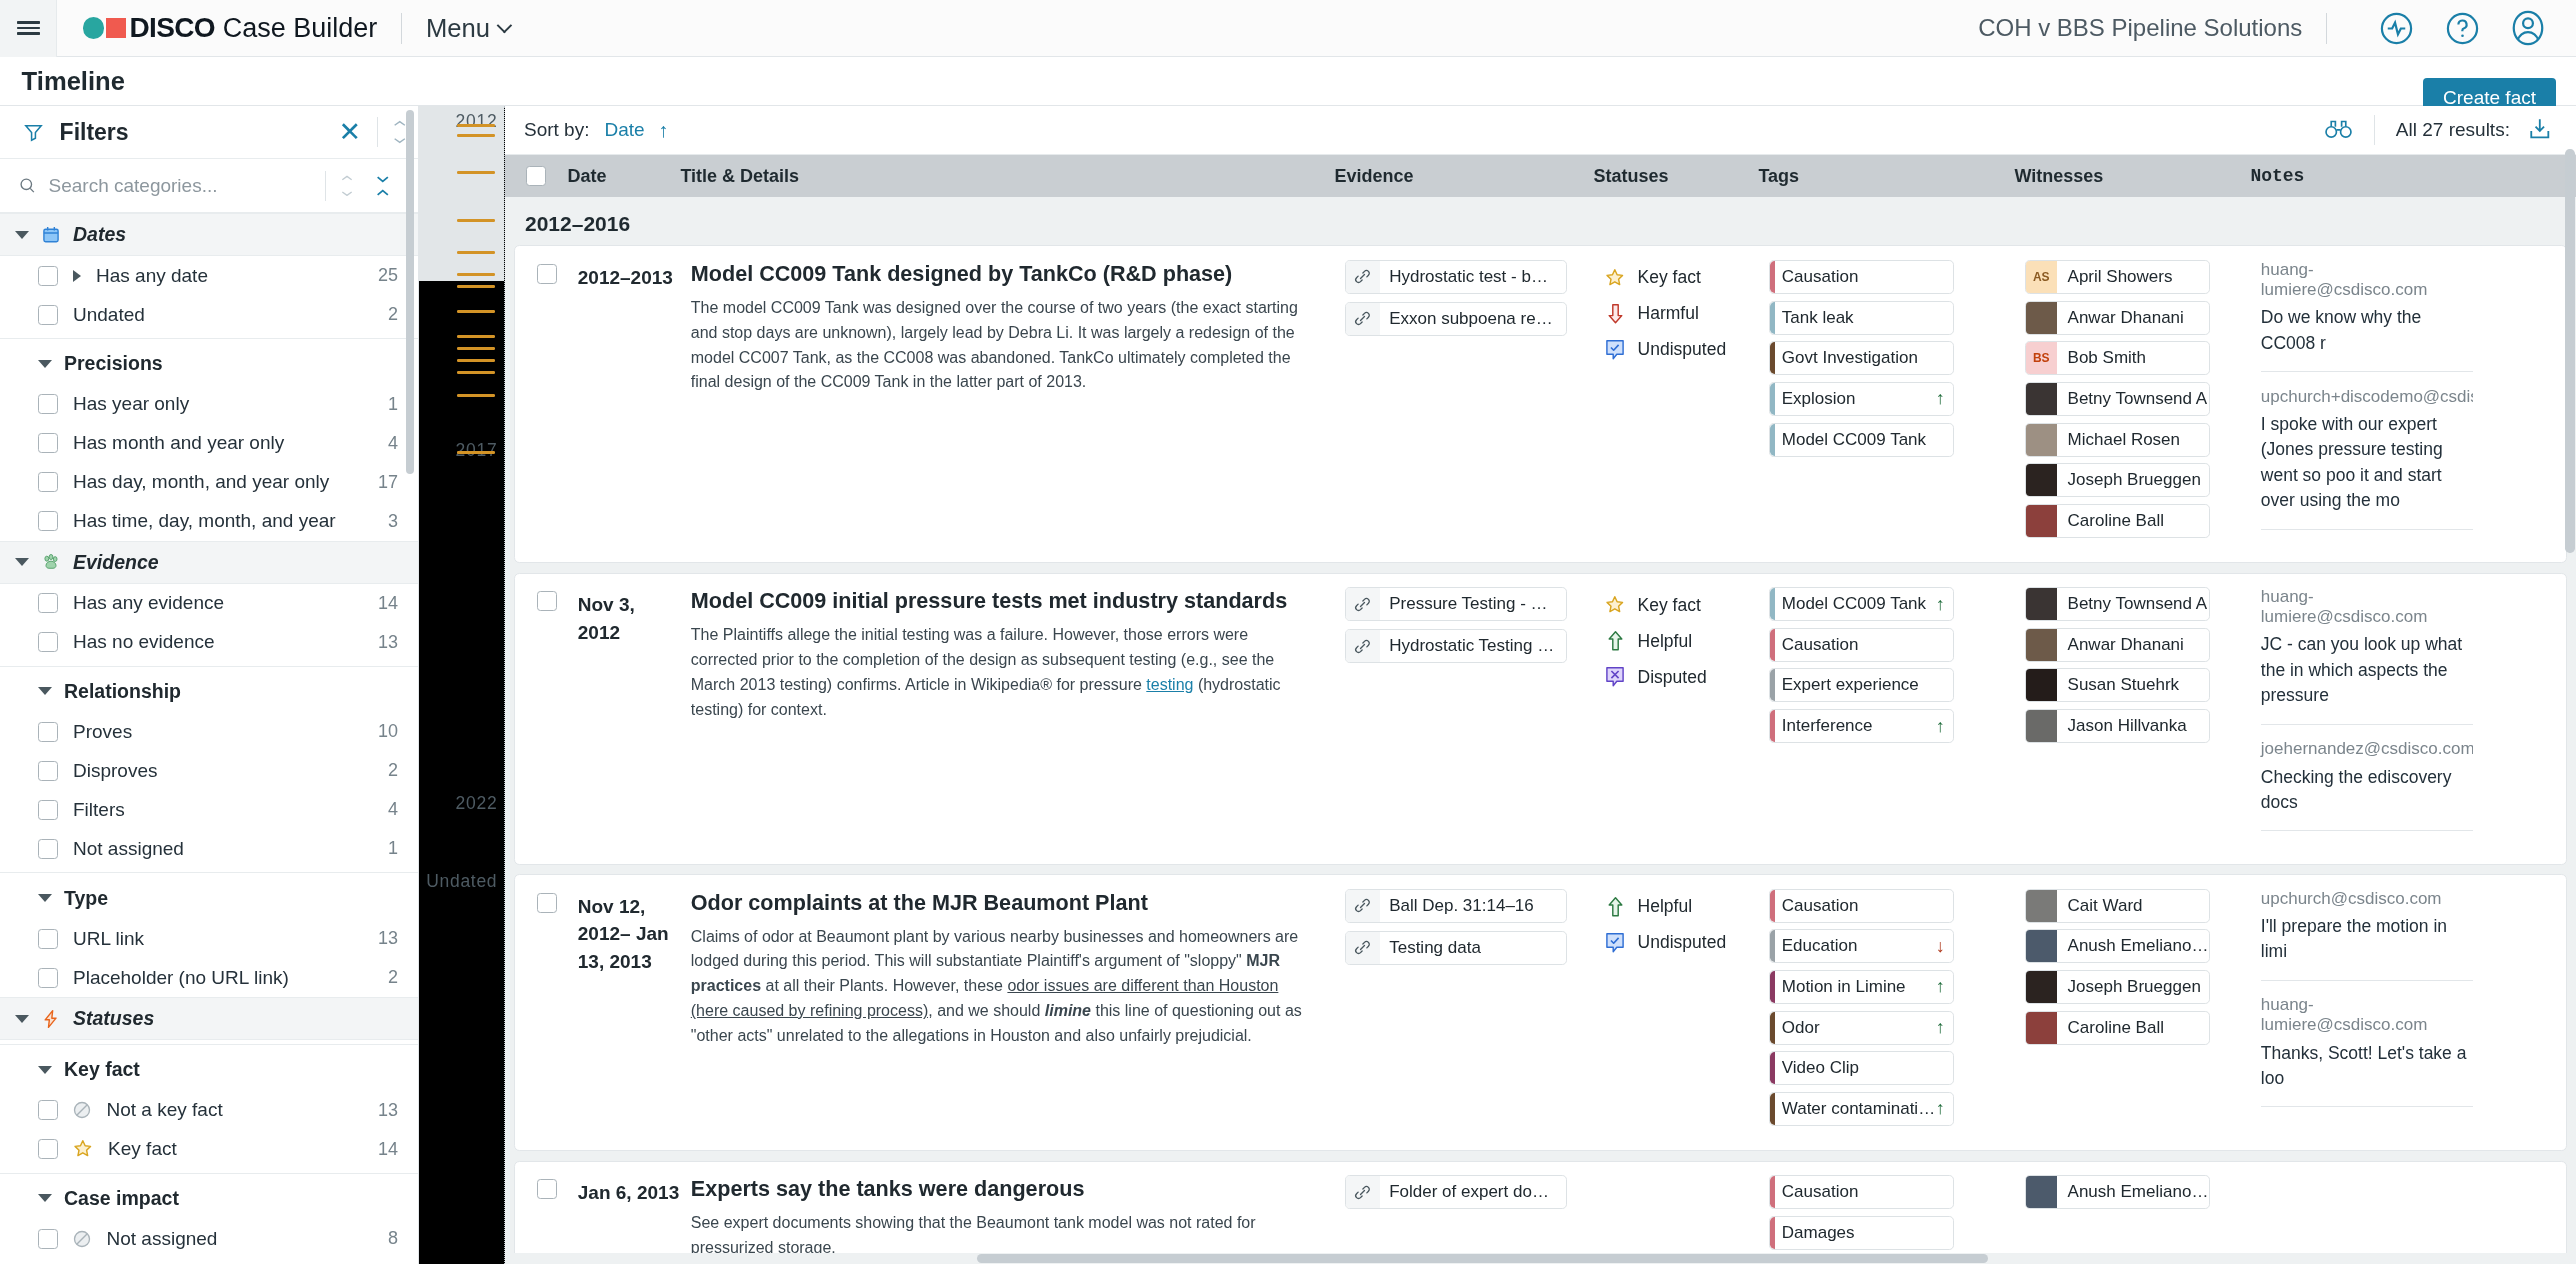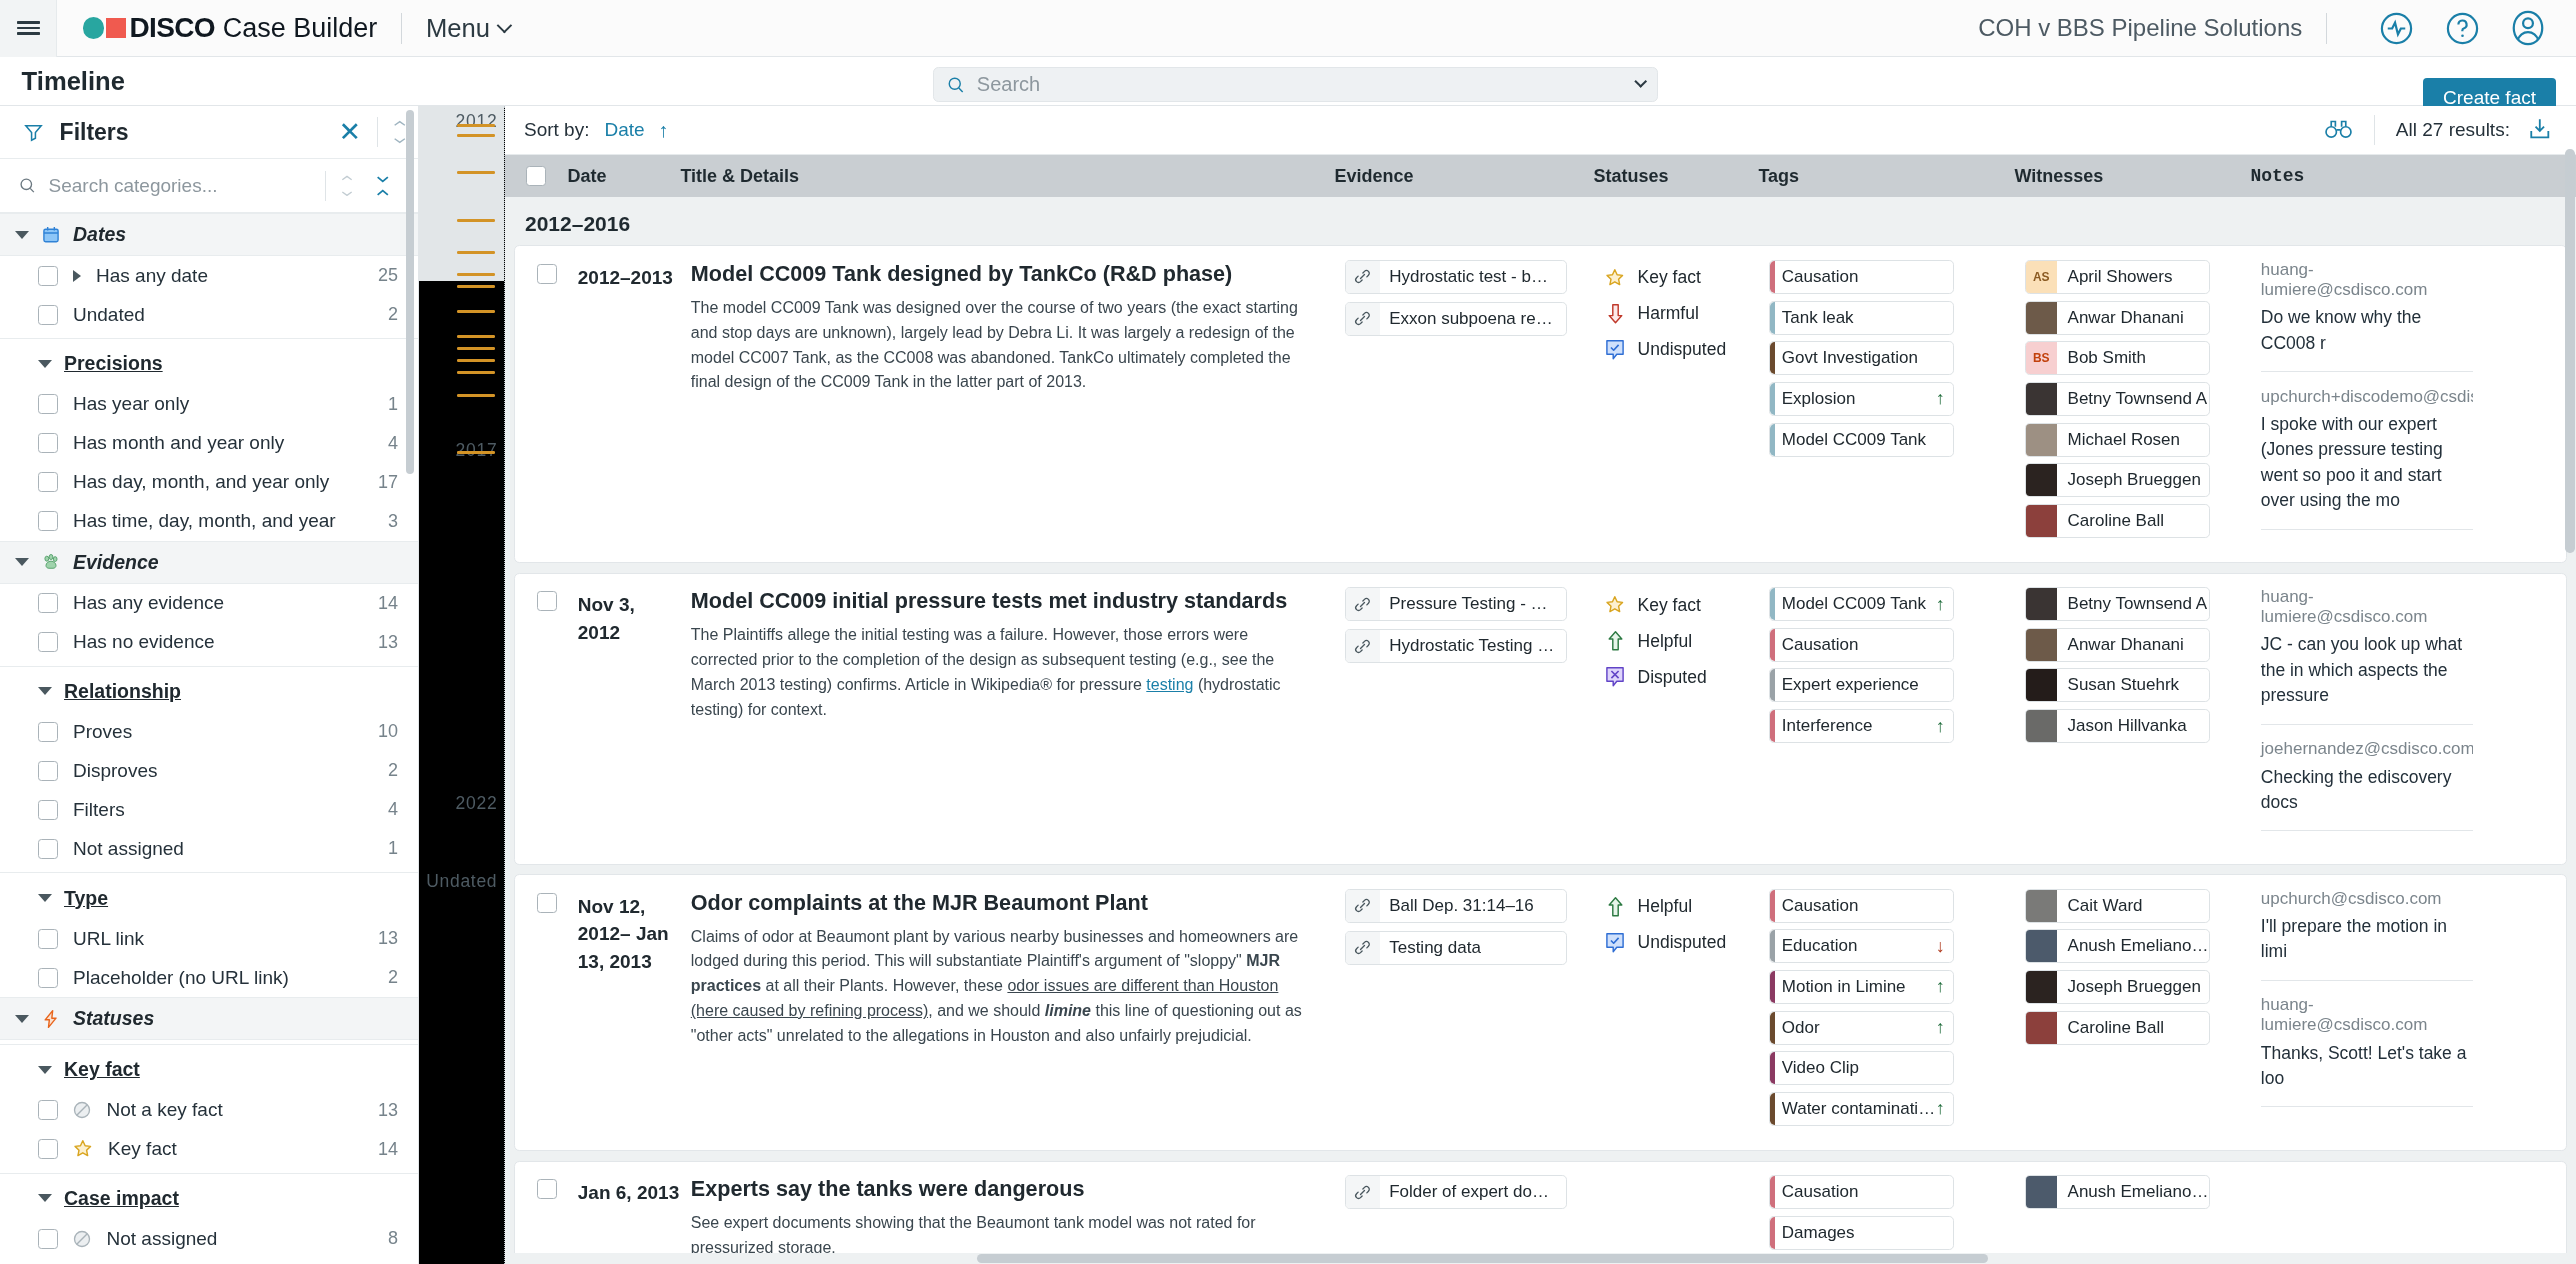--- a/index.html
+++ b/index.html
@@ -58,21 +58,21 @@
   .upd { display:flex; flex-direction:column; align-items:center; cursor:pointer; padding:0 9.4px; color:#1a7fa8;}
   .searchcat { height:54px; display:flex; align-items:center; padding:0 17.5px; border-bottom:0.7px solid #e8ecee; background:#fff;}
   .searchcat .ph { font-size:19px; color:#8d979e; margin-left:12px;}
   .searchcat .right { margin-left:auto; display:flex; align-items:center;}
   .fscroll { flex:1; overflow:hidden; position:relative;}
   .grouphead { background:#f3f5f6; display:flex; align-items:center; height:43px; padding-left:15px; border-bottom:0.7px solid #e8ecee; border-top:0.7px solid #e8ecee; cursor:pointer;font-style:italic;}
   .grouphead .gname { font-size:19.5px; font-weight:700; margin-left:12px;}
   .tri { width:0;height:0;border-left:7.4px solid transparent;border-right:7.4px solid transparent;border-top:8.8px solid #4a585f;}
   .tri-r { width:0;height:0;border-top:6.7px solid transparent;border-bottom:6.7px solid transparent;border-left:8.8px solid #4a585f;}
   .subhead { display:flex; align-items:center; height:42px; padding-left:38px; cursor:pointer;}
-  .subhead .sname { font-size:19.5px; font-weight:700; margin-left:12px;text-decoration:underline;}
+  .subhead .sname { font-size:19.5px; font-weight:700; margin-left:12px;}
   .frow { display:flex; align-items:center; height:39px; padding-left:38px; padding-right:20px; cursor:pointer;}
   .cbx { width:20px;height:20px;border:1.3px solid #aab3b9;border-radius:3.4px;background:#fff;flex:none;}
   .frow .lbl { font-size:19px; margin-left:15px; color:#25313a;}
   .frow .cnt { margin-left:auto; font-size:18px; color:#76838b;}
   .sep { height:0.7px; background:#e8ecee; margin:4px 0;}
   .sbar-track { position:absolute; right:2px; top:0; width:8px; height:100%; }
   .sbar-thumb { position:absolute; right:2px; top:4px; width:8px; height:364px; background:#c6cdd2; border-radius:4px;}
 
   
   .rail { width:86px; background:#000000; border-right:0.7px dotted #b9c1c6; position:relative; flex:none;}
@@ -182,28 +182,20 @@
         <ellipse cx="12" cy="12" rx="9" ry="10.2"></ellipse>
         <circle cx="12" cy="9" r="3.1"></circle>
         <path d="M5.6 19.6a6.6 6.6 0 0 1 12.8 0"></path>
       </svg>
     </span>
   </div>
 </div>
 
 <div class="pagehead">
   <div class="pagetitle">Timeline</div>
-  <div class="searchwrap">
-    <svg width="20" height="20" viewBox="0 0 24 24" fill="none" stroke="#1a7fa8" stroke-width="1.7">
-      <circle cx="10.5" cy="10.5" r="6.6"></circle>
-        <path d="M15.4 15.6L20 20.4"></path>
-    </svg>
-    <span class="ph">Search</span>
-    <span class="dn"></span>
-  </div>
   <button class="createfact">Create fact</button>
 </div>
 
 <div class="body">
 
   <div class="sidebar">
     <div class="filterhead">
       <svg width="23" height="23" viewBox="0 0 24 24" fill="none" stroke="#1a7fa8" stroke-width="1.6">
         <path d="M4 5h16l-6 7v6l-4 2v-8z"></path>
       </svg>

